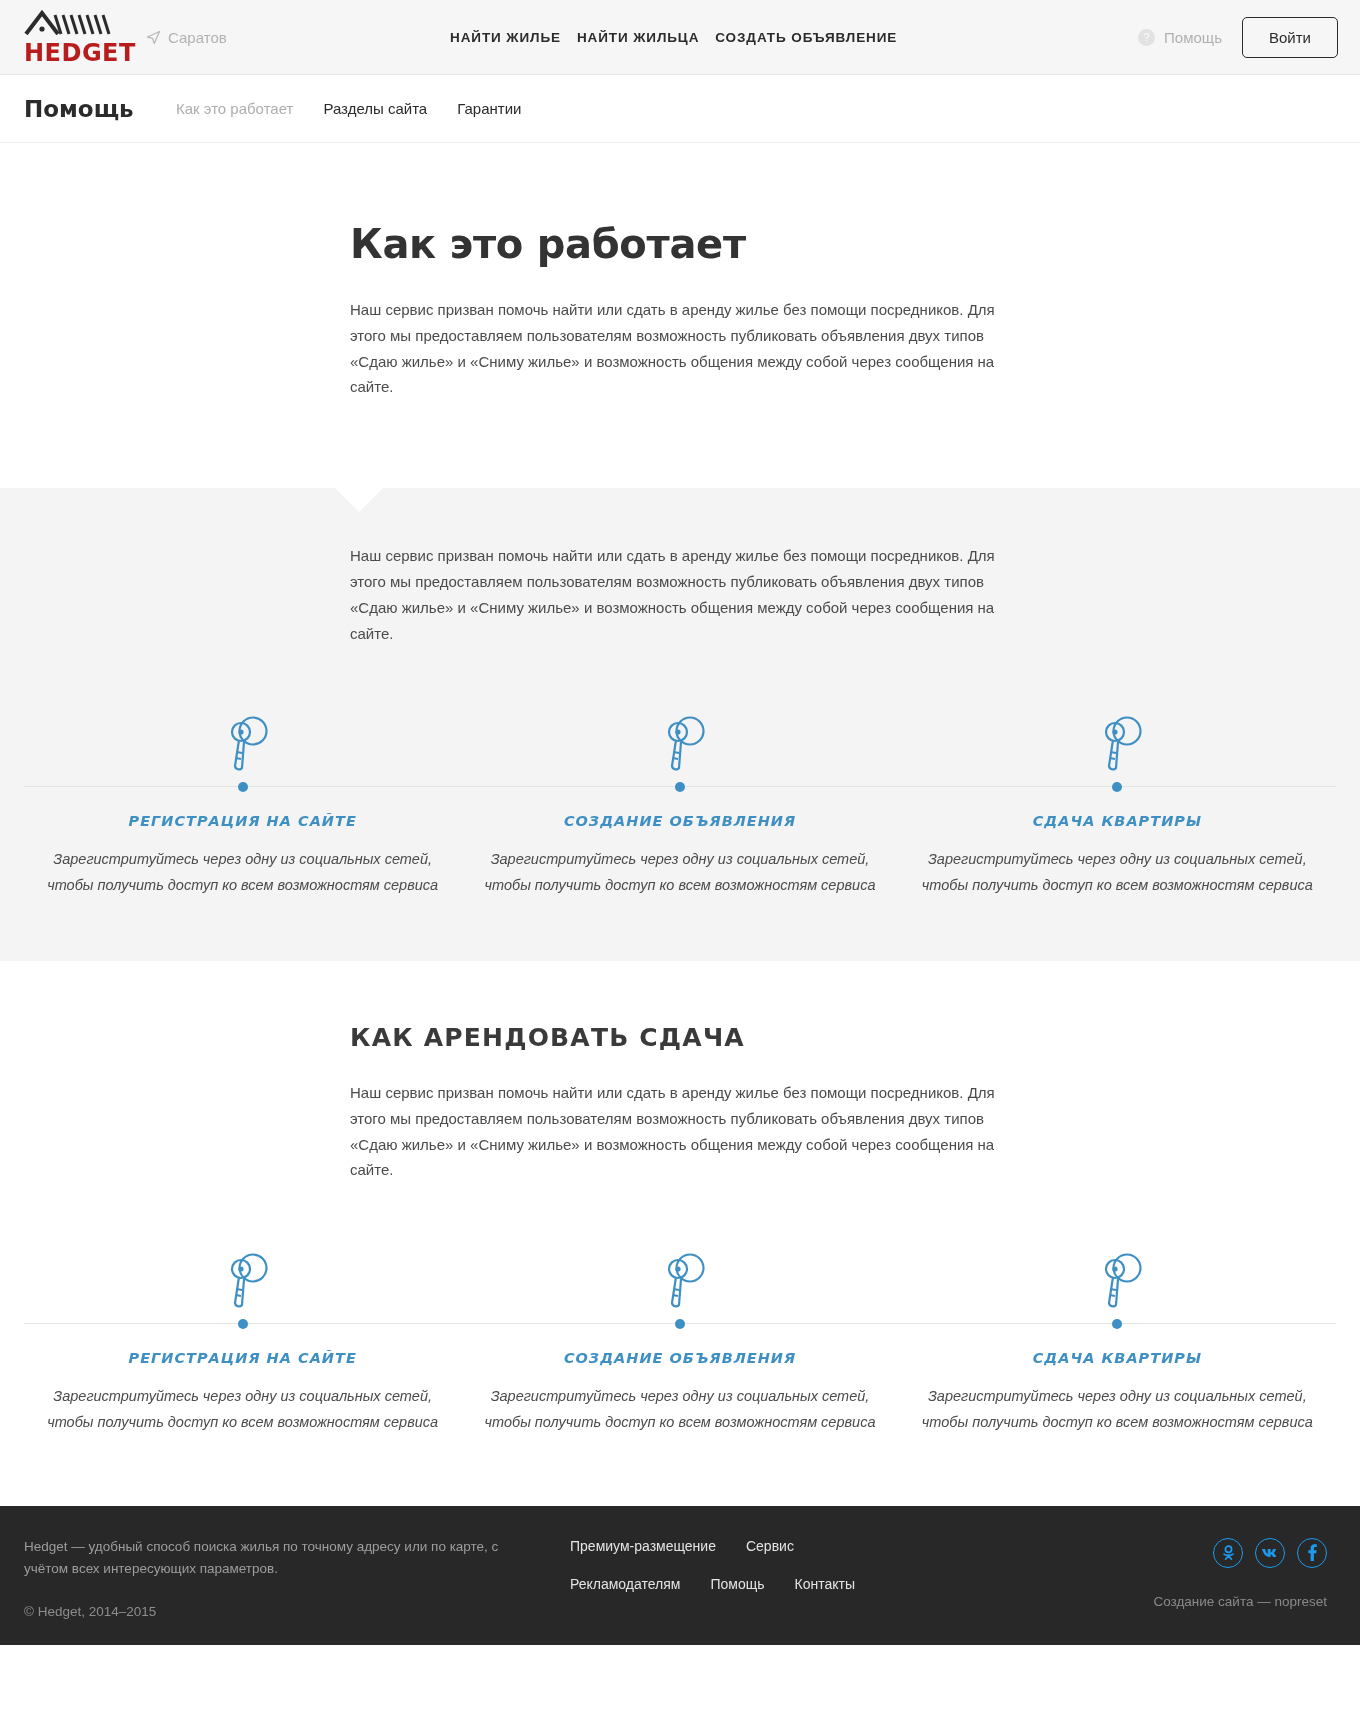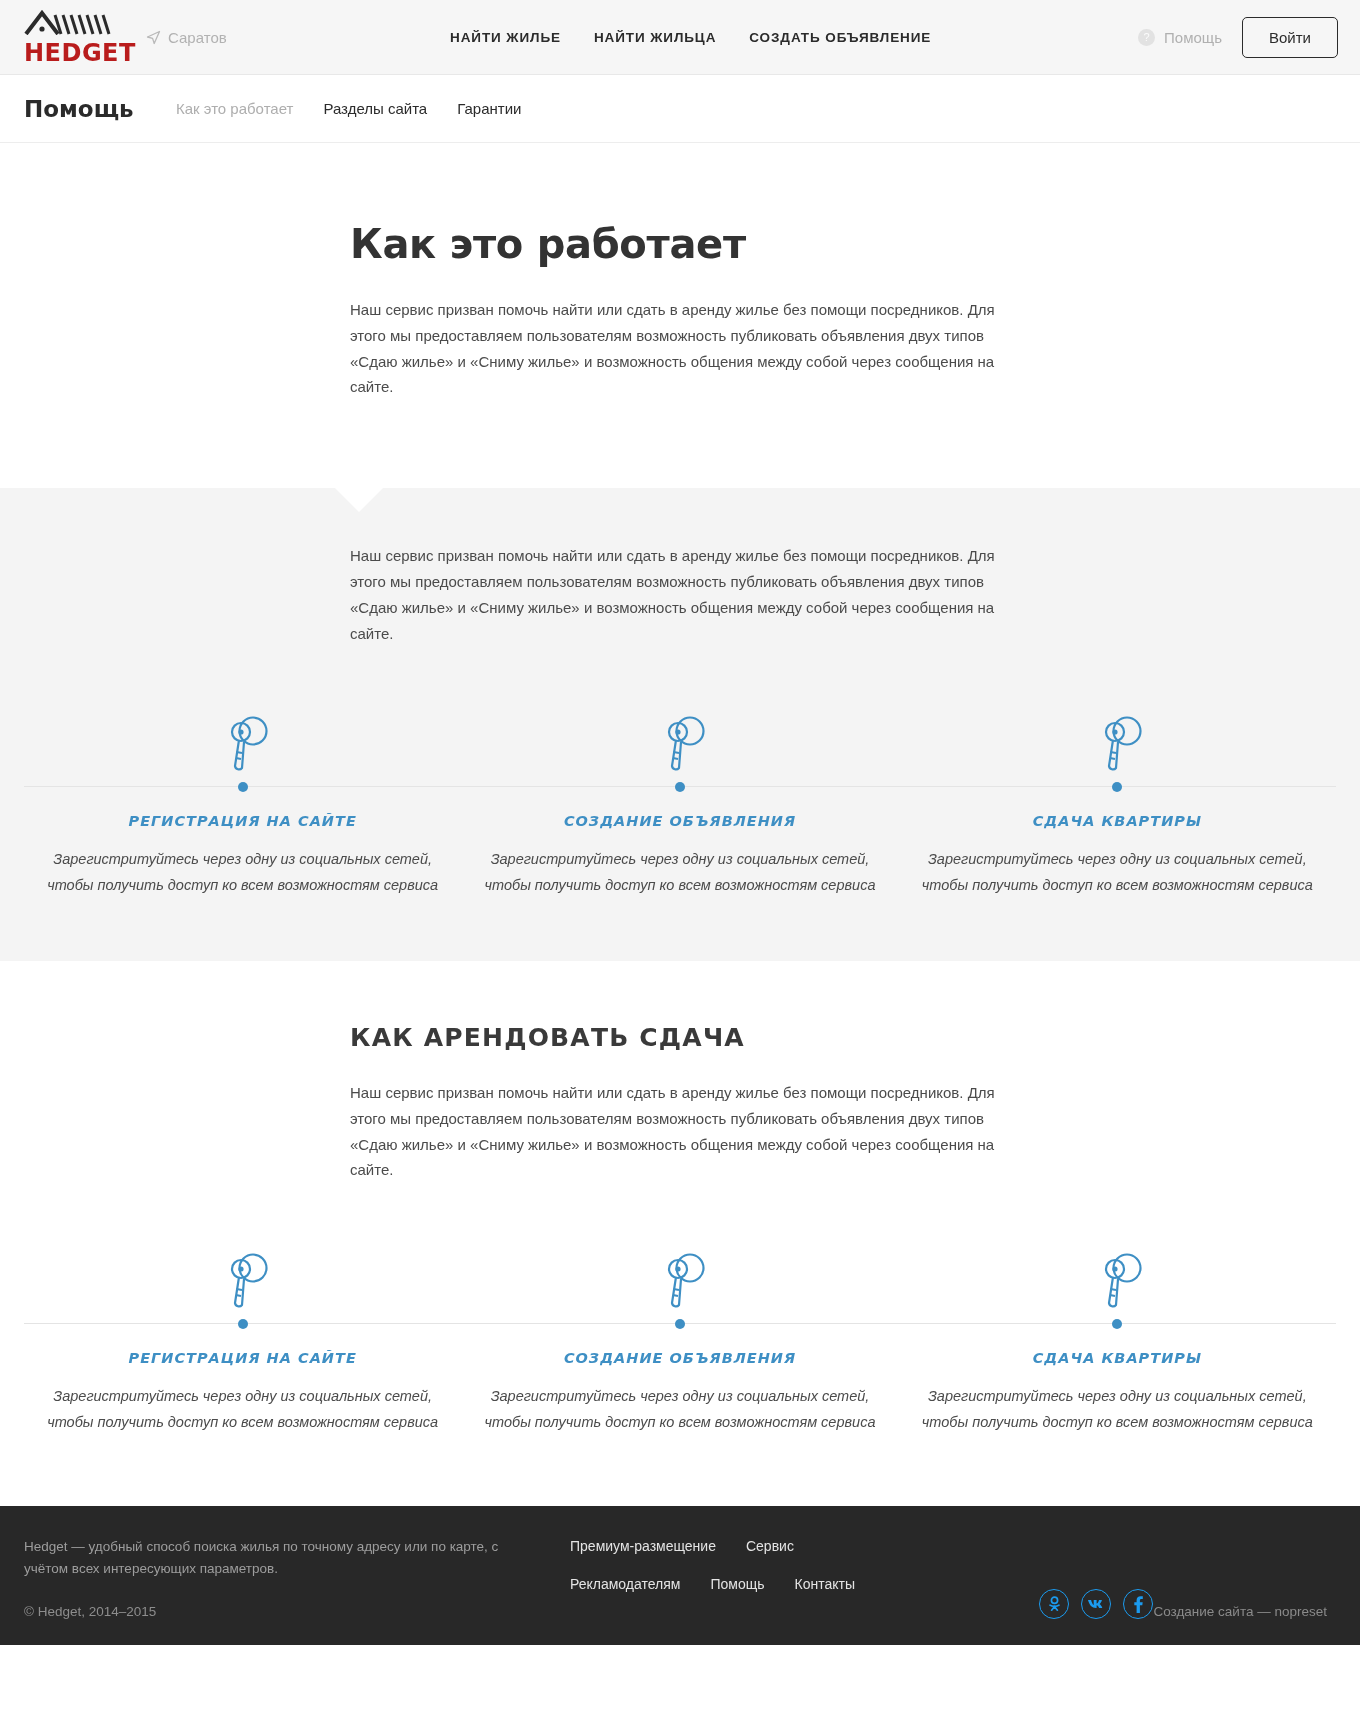--- a/index.html
+++ b/index.html
@@ -48,21 +48,21 @@
     color: #b2b2b2;
     font-size: 15px;
     margin-left: 4px;
     text-align: center;
   }
   .city svg { display: block; }
 
   .mainnav {
     display: flex;
     align-items: flex-start;
-    gap: 33px;
+    gap: 16px;
     position: absolute;
     left: 410px;
     top: 50%;
     transform: translateY(-50%);
     padding-left: 40px;
   }
   .mainnav a {
     font-size: 13.5px;
     font-weight: bold;
     letter-spacing: 0.9px;
@@ -240,21 +240,21 @@
   .f-links a {
     color: #e4e4e4;
     text-decoration: none;
     font-size: 14px;
     white-space: nowrap;
   }
 
   .f-right {
     margin-left: auto;
     display: flex;
-    flex-direction: row;
+    flex-direction: column;
     align-items: flex-end;
     padding-top: 2px;
   }
   .socials { display: flex; gap: 12px; }
   .soc {
     width: 30px; height: 30px;
     border-radius: 50%;
     border: 1.5px solid #1b9bef;
     color: #1b9bef;
     display: flex; align-items: center; justify-content: center;

